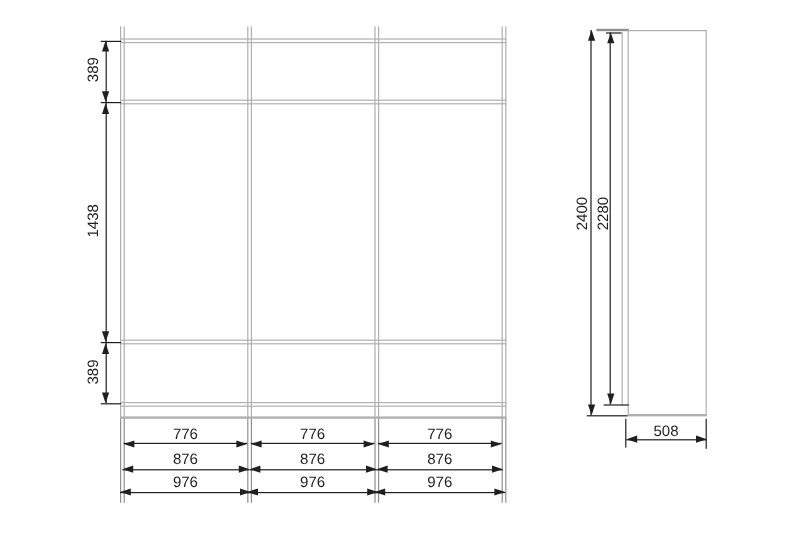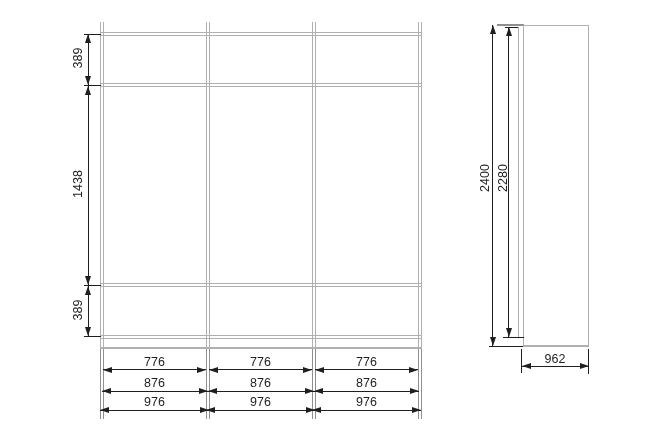--- a/index.html
+++ b/index.html
@@ -137,16 +137,16 @@
     <div class="el ad" style="left:505.5px;top:328px;"></div>
     <div class="el dl" style="left:504.5px;top:26.5px;width:13px;height:1px;"></div>
     <div class="el dl" style="left:503px;top:337px;width:20.5px;height:1px;"></div>
     <div class="el lab rot" style="left:482.5px;top:171px;">2280</div>
 
     <div class="el dl" style="left:521px;top:348.5px;width:1px;height:24px;"></div>
     <div class="el dl" style="left:588px;top:348.5px;width:1px;height:25px;"></div>
     <div class="el dl" style="left:521.5px;top:366px;width:67px;height:1px;"></div>
     <div class="el al" style="left:521.5px;top:363px;"></div>
     <div class="el ar" style="left:579.5px;top:363px;"></div>
-    <div class="el lab" style="left:535px;top:352px;">962</div>
+    <div class="el lab" style="left:535px;top:352px;">508</div>
   </div>
 
 </div>
 
 </body></html>

